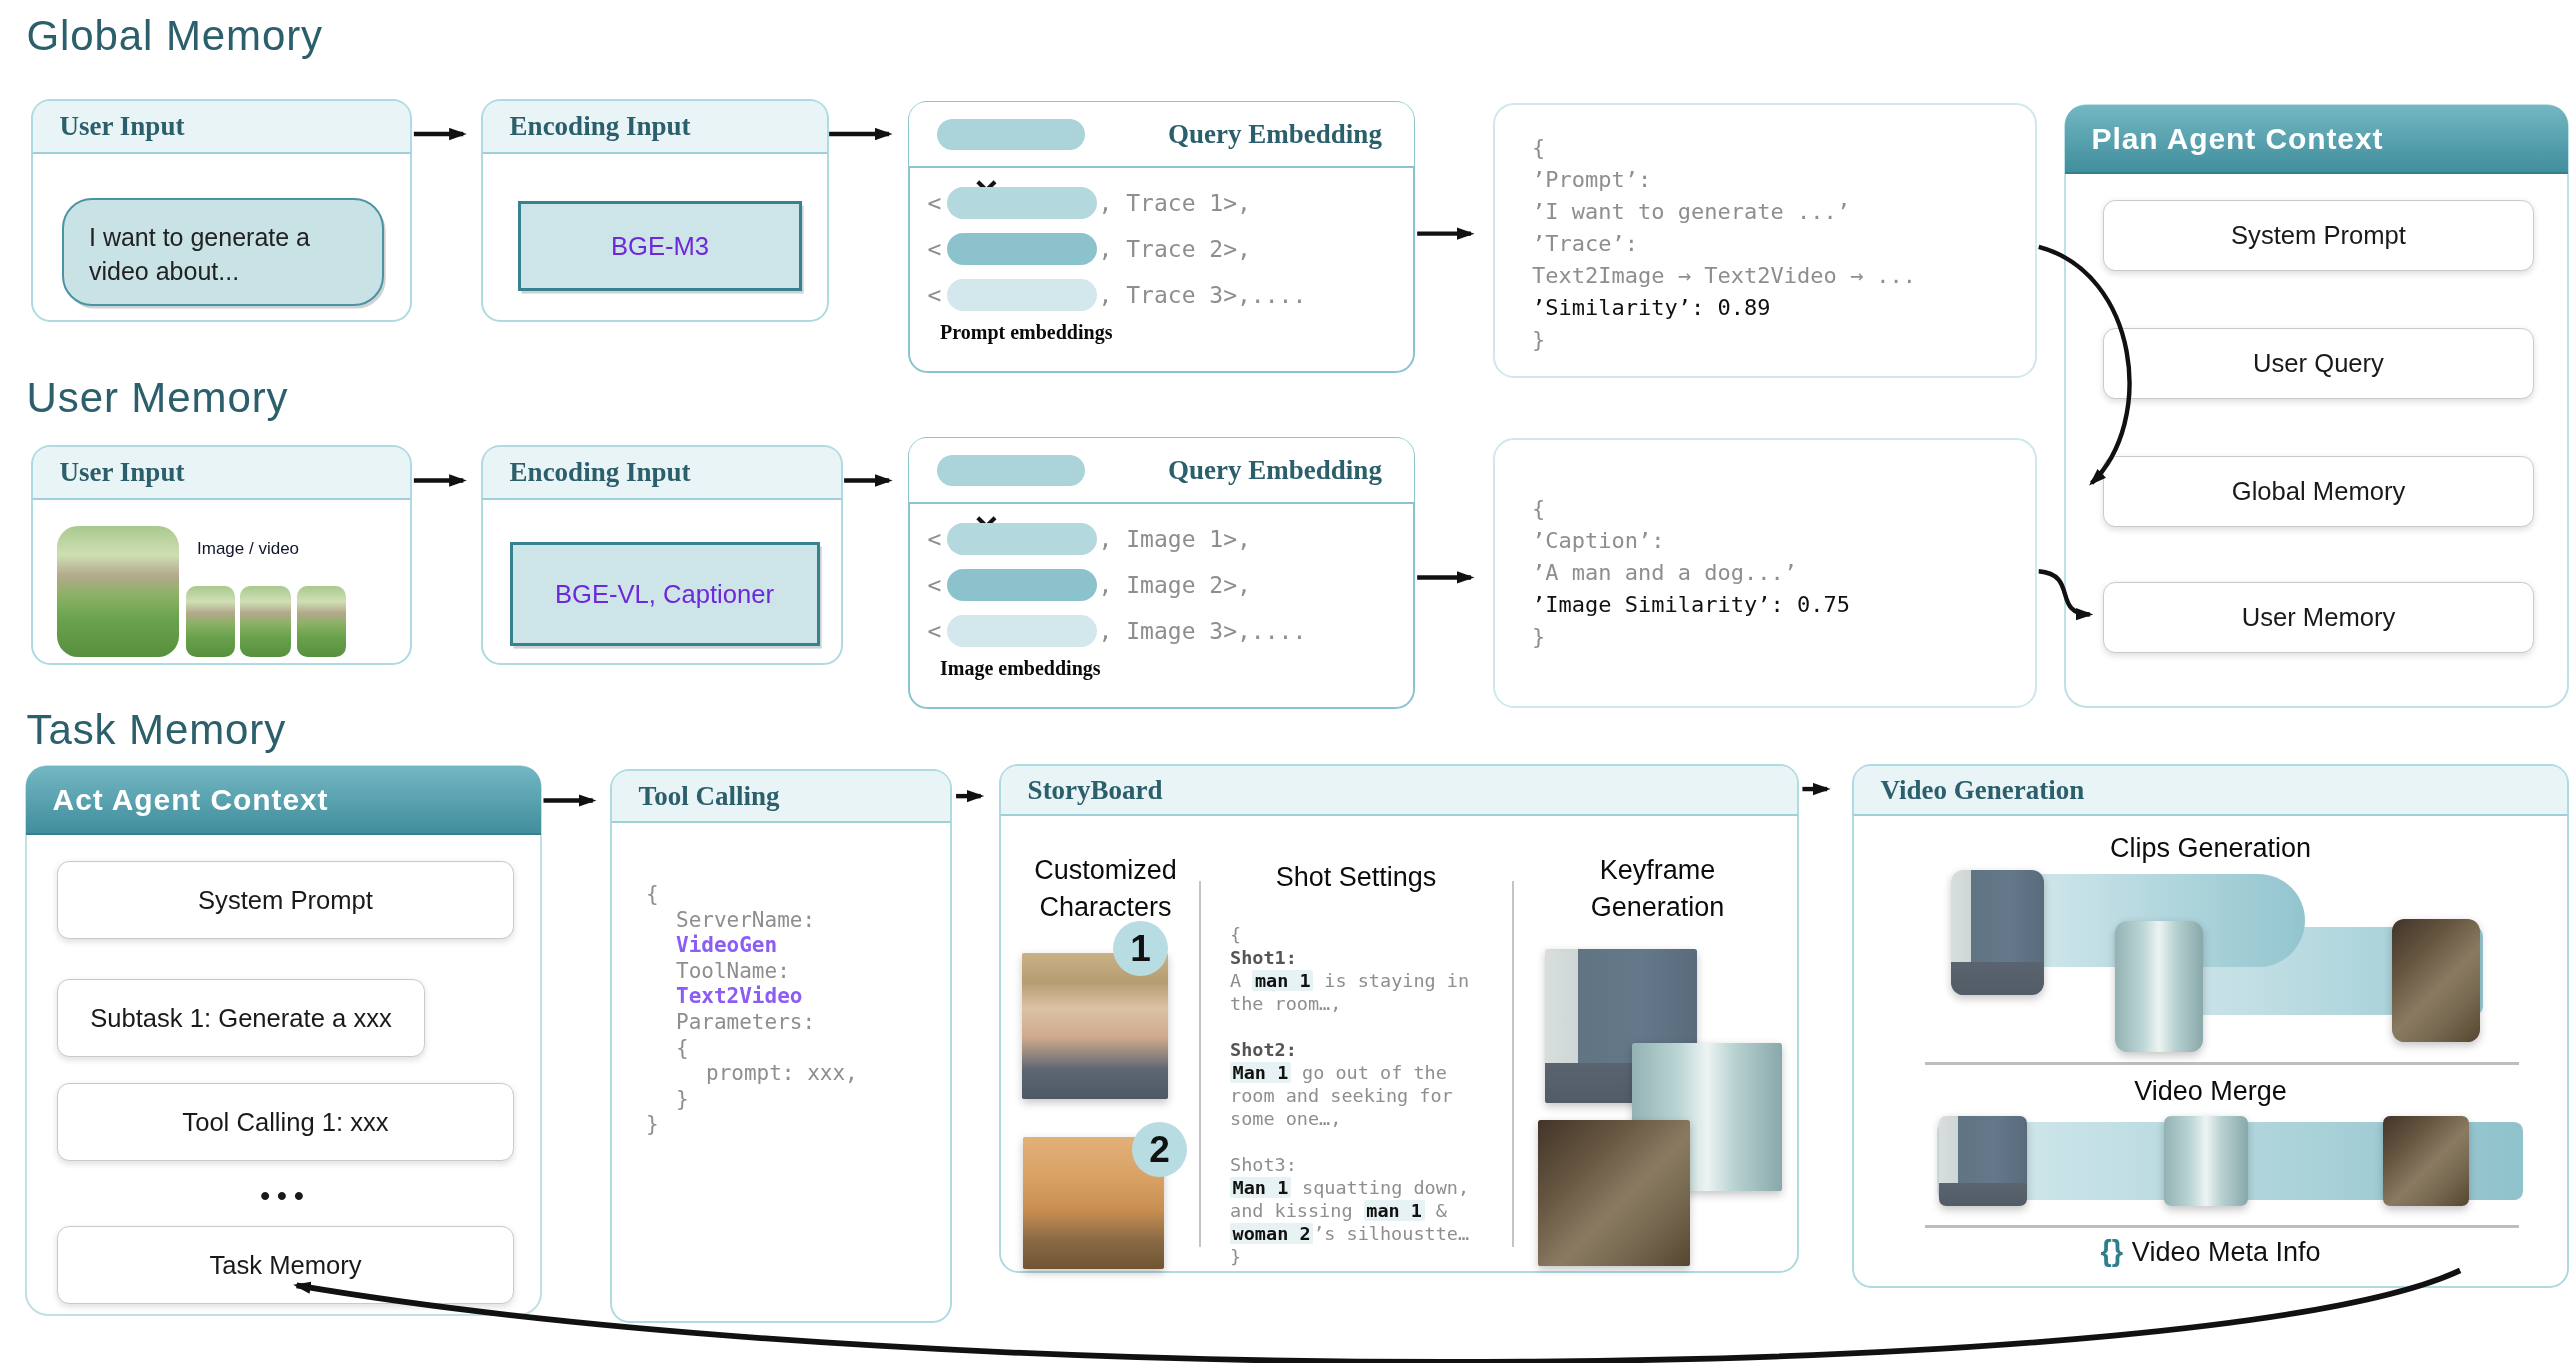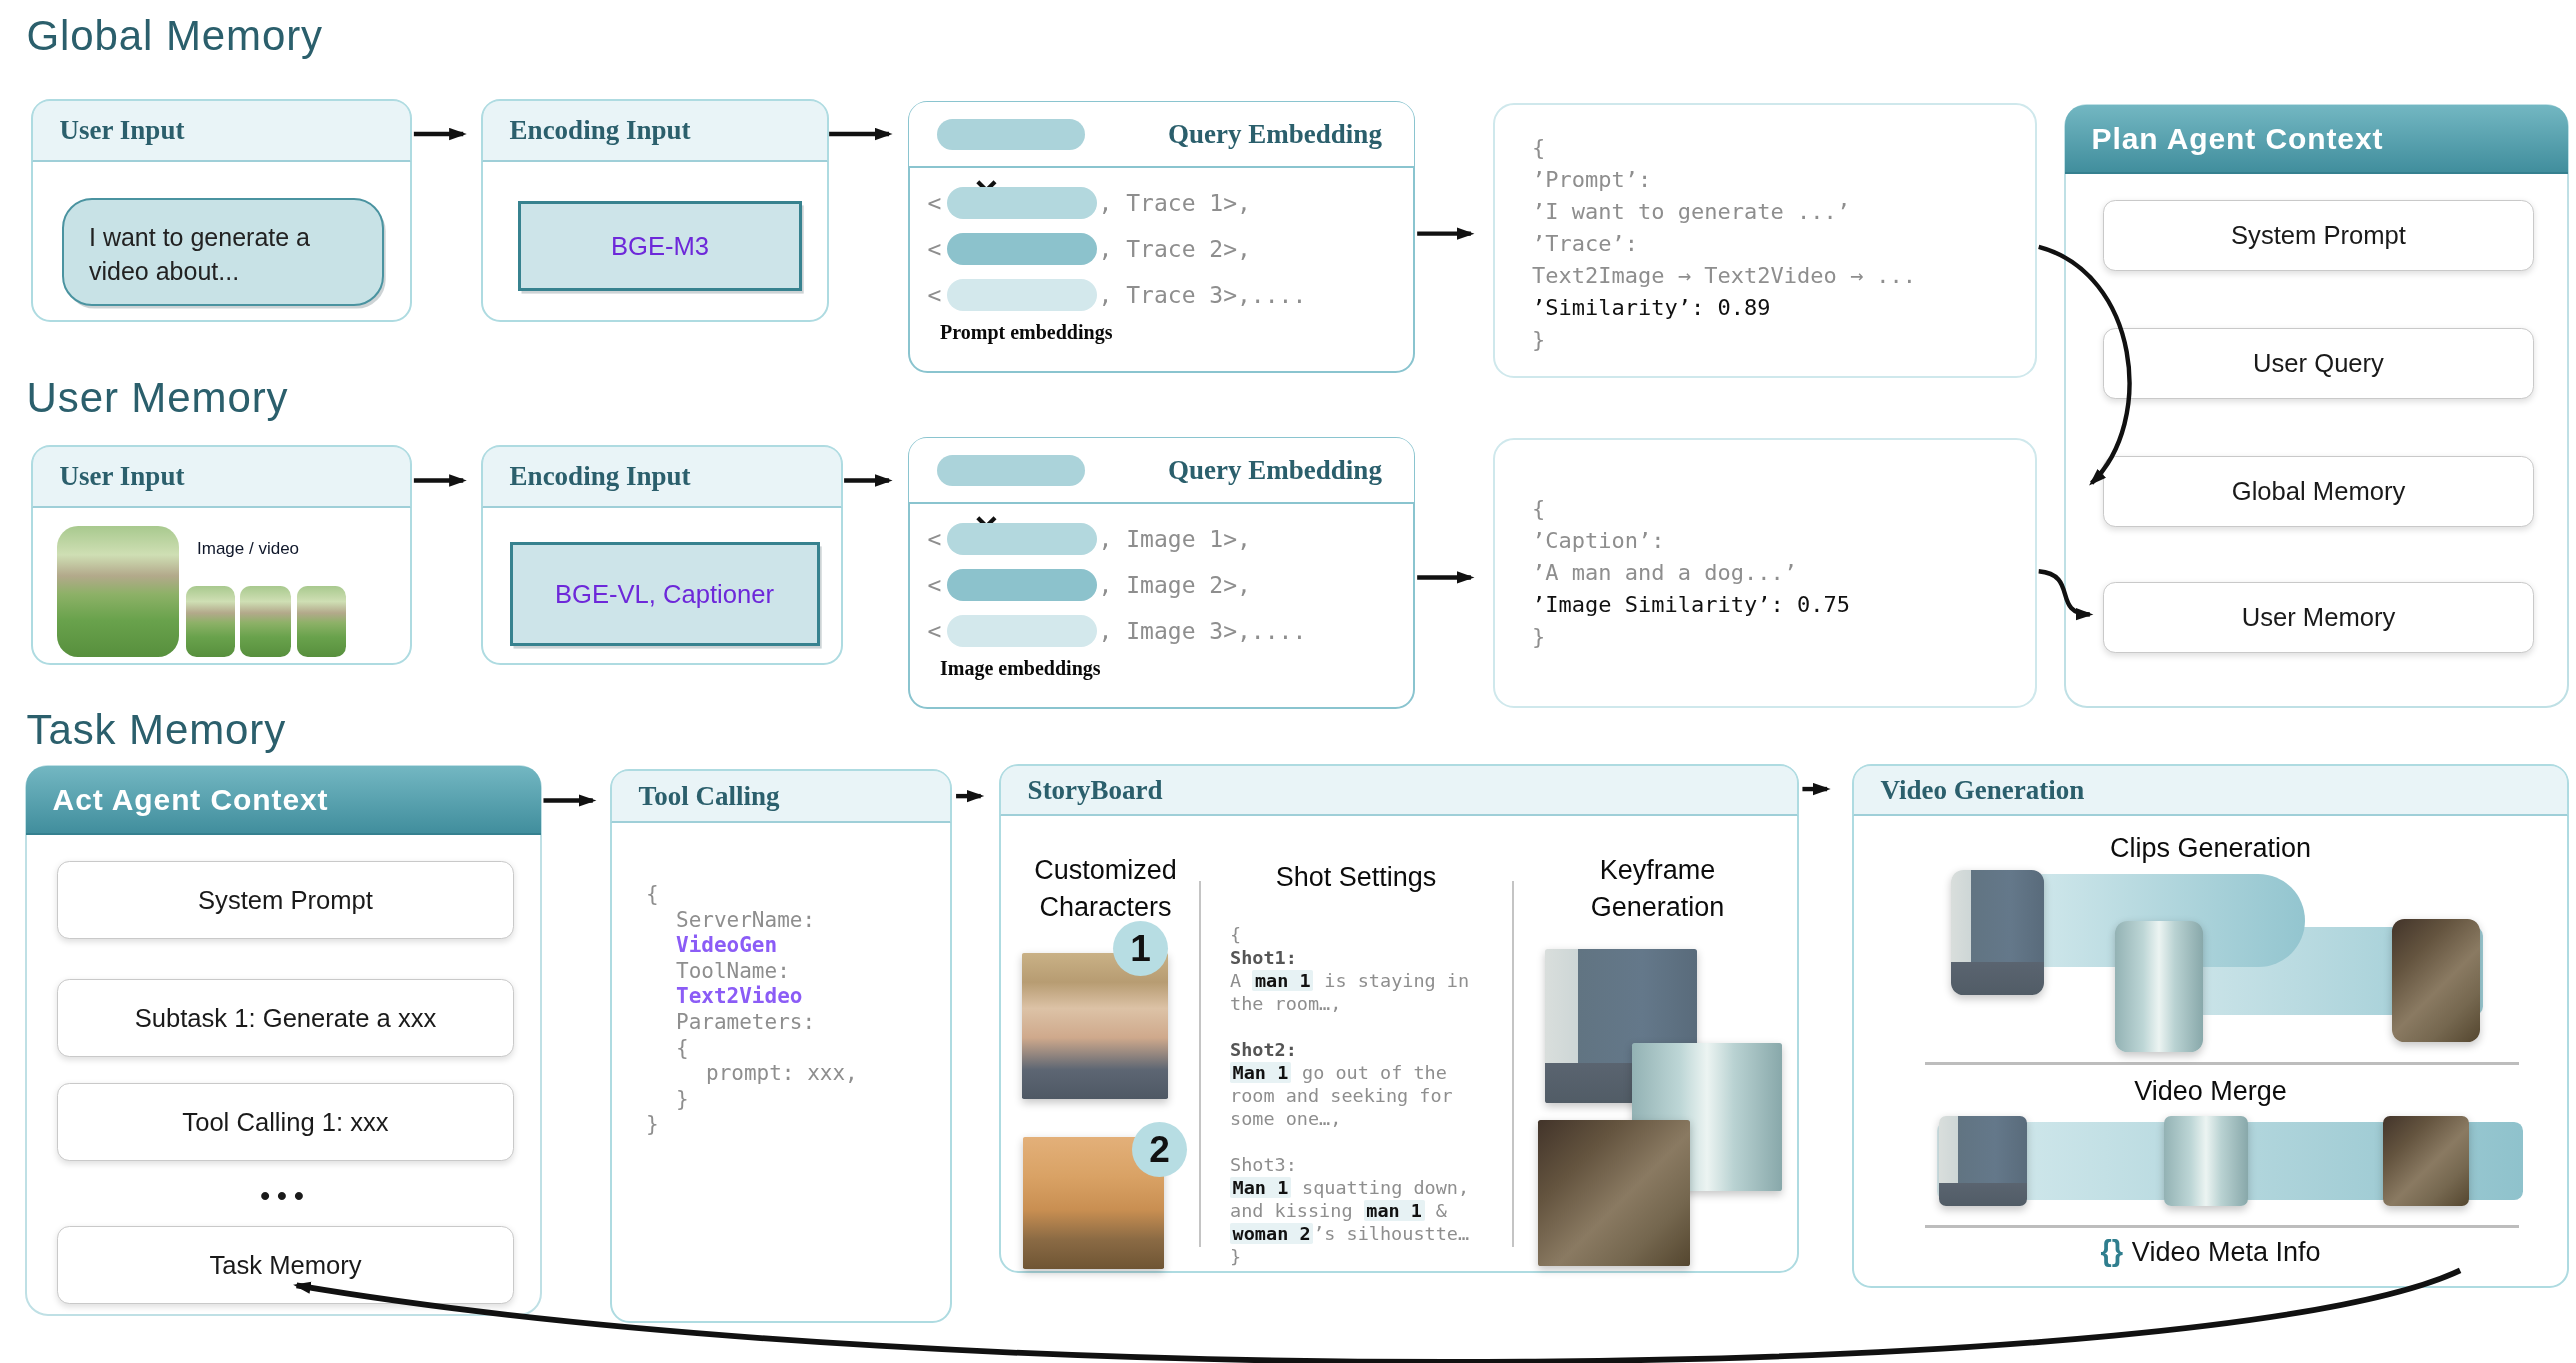--- a/index.html
+++ b/index.html
@@ -10,21 +10,21 @@
     --highlight-bg:#e7f2f4; --arrow-black:#111111; --band-light:#d8ecef; --band-teal:#93c5cf;
   }
   *{margin:0;padding:0;box-sizing:border-box}
   body{background:#fff;font-family:"Liberation Sans",sans-serif}
   .canvas{position:relative;width:2576px;height:1363px;background:#fff;overflow:hidden}
   .abs{position:absolute}
   .sec-h{position:absolute;font-family:"Liberation Sans",sans-serif;font-weight:400;
          font-size:42px;color:var(--teal-dark-text);letter-spacing:0.9px}
   
   .card{position:absolute;background:#fff;border:2.6px solid var(--card-border);border-radius:19.4px}
-  .card-hd{position:absolute;left:-0.9px;top:-0.9px;right:-0.9px;height:62px;background:var(--header-strip);
+  .card-hd{position:absolute;left:-0.9px;top:-0.9px;right:-0.9px;height:54px;background:var(--header-strip);
            border:1.8px solid var(--card-border);border-bottom:2.6px solid #9fcfd8;
            border-radius:17.6px 17.6px 0 0;display:flex;align-items:center;padding-left:26.5px}
   .card-title{font-family:"Liberation Serif",serif;font-weight:700;font-size:27px;color:var(--teal-dark-text)}
   
   .prompt-pill{position:absolute;background:#c8e2e6;border:2.6px solid var(--accent-teal);border-radius:30px;
                font-size:25px;color:#222;line-height:1.35;padding:21px 19.4px 8.8px 25px;
                box-shadow:2.6px 3.5px 0 -0.9px rgba(90,110,115,.3)}
   .enc-box{position:absolute;background:#cde4e9;border:3.1px solid #37828f;display:flex;align-items:center;
            justify-content:center;font-size:25.6px;color:#6d28d9;box-shadow:2.6px 3.5px 0 -0.9px rgba(90,110,115,.3)}
   
@@ -205,21 +205,21 @@
         <div class="cl">’A man and a dog...’</div>
         <div class="cl cb2">’Image Similarity’: 0.75</div>
         <div class="cl">}</div>
       </div>
   </div>
 
   <div class="agent-card" style="left:25px;top:765px;width:517px;height:551px">
     <div class="agent-hd">Act Agent Context</div>
     <div>
         <div class="ctx-item" style="left:30px;top:94px;width:457px;height:78px">System Prompt</div>
-        <div class="ctx-item" style="left:30px;top:212px;width:457px;height:78px">Subtask 1: Generate a xxx</div>
+        <div class="ctx-item" style="left:30px;top:212px;width:368px;height:78px">Subtask 1: Generate a xxx</div>
         <div class="ctx-item" style="left:30px;top:316px;width:457px;height:78px">Tool Calling 1: xxx</div>
         <div class="ctx-dots" style="left:30px;top:413px;width:457px">•••</div>
         <div class="ctx-item" style="left:30px;top:459px;width:457px;height:78px">Task Memory</div>
       </div>
   </div>
 
   <div class="card" style="left:610px;top:769px;width:342px;height:554px">
     <div class="card-hd" style="height:53px;border-radius:17px 17px 0 0">
       <span class="card-title">Tool Calling</span>
     </div>

